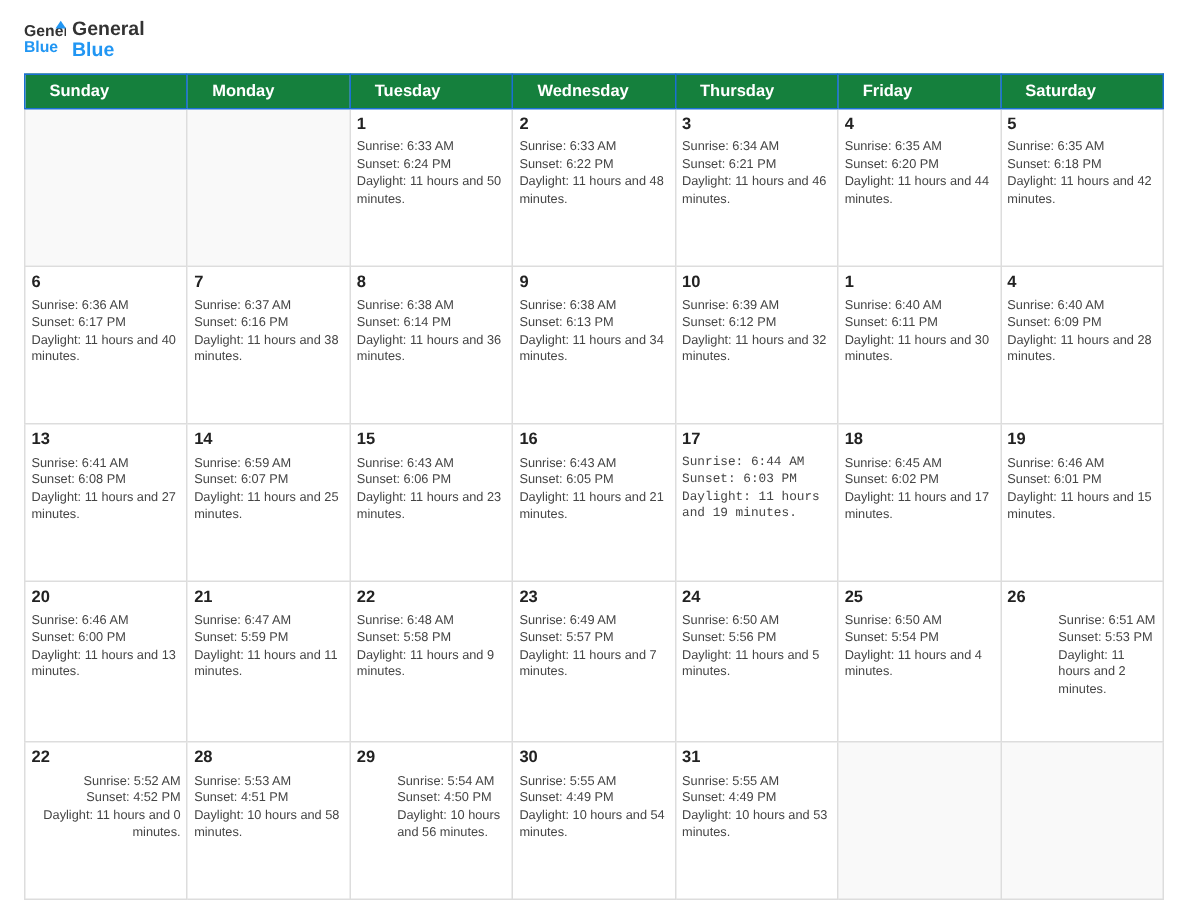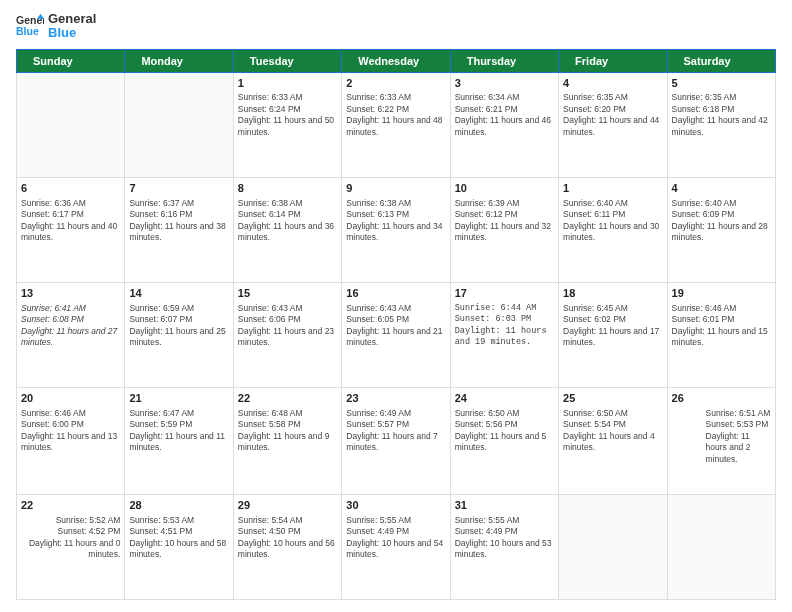--- a/index.html
+++ b/index.html
@@ -193,21 +193,21 @@
           <td>
             <span class="day-num">4</span>
             <div class="day-info" style="white-space: pre-line;">Sunrise: 6:40 AM
 Sunset: 6:09 PM
 Daylight: 11 hours and 28 minutes.</div>
           </td>
         </tr>
         <tr>
           <td>
             <span class="day-num">13</span>
-            <div class="day-info" style="white-space: pre-line; font-style: italic;">Sunrise: 6:41 AM
+            <div class="day-info" style="white-space: pre-line;">Sunrise: 6:41 AM
 Sunset: 6:08 PM
 Daylight: 11 hours and 27 minutes.</div>
           </td>
           <td>
             <span class="day-num">14</span>
             <div class="day-info" style="white-space: pre-line;">Sunrise: 6:59 AM
 Sunset: 6:07 PM
 Daylight: 11 hours and 25 minutes.</div>
           </td>
           <td>
@@ -293,21 +293,21 @@
 Daylight: 11 hours and 0 minutes.</div>
           </td>
           <td>
             <span class="day-num">28</span>
             <div class="day-info" style="white-space: pre-line;">Sunrise: 5:53 AM
 Sunset: 4:51 PM
 Daylight: 10 hours and 58 minutes.</div>
           </td>
           <td>
             <span class="day-num">29</span>
-            <div class="day-info" style="white-space: pre-line;">Sunrise: 5:54 AM
+            <div class="day-info" style="white-space: pre-line; margin-left: 27px;">Sunrise: 5:54 AM
 Sunset: 4:50 PM
 Daylight: 10 hours and 56 minutes.</div>
           </td>
           <td>
             <span class="day-num">30</span>
             <div class="day-info" style="white-space: pre-line;">Sunrise: 5:55 AM
 Sunset: 4:49 PM
 Daylight: 10 hours and 54 minutes.</div>
           </td>
           <td>

